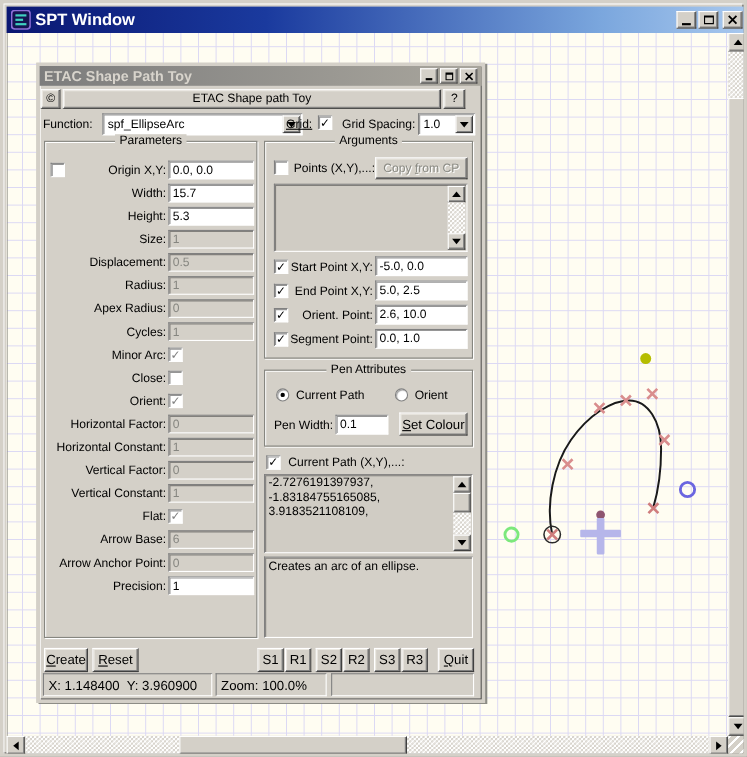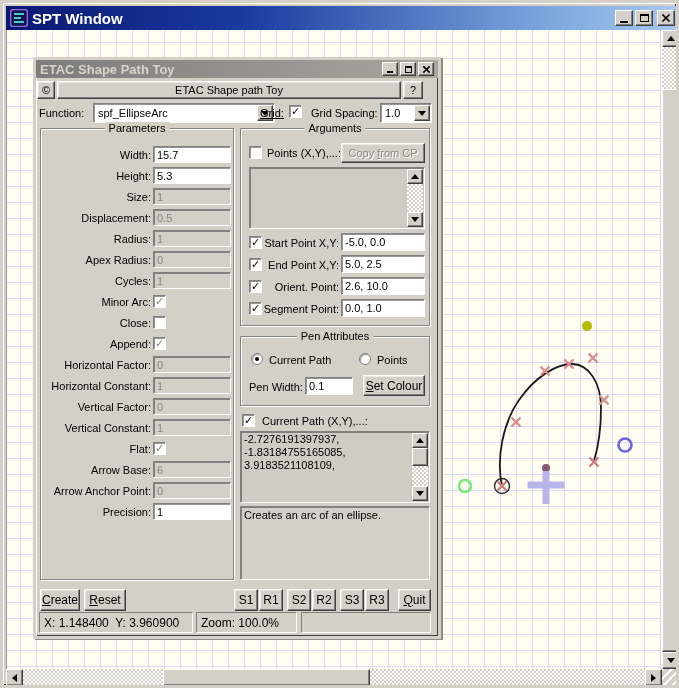--- a/index.html
+++ b/index.html
@@ -211,20 +211,25 @@
         <span class="val">1.0</span>
         <div class="drop">
             <div class="tri-down"></div>
           </div>
       </div>
 
       <div class="group" style="left:4px;top:68px;width:194px;height:452px;">
         <span class="legend">Parameters</span>
         <div id="param-rows" style="padding-top:16px;">
             <div class="prow">
+              <span class="cb leadcb"></span>
+              <span class="plabel">Origin X,Y:</span>
+              <input class="field pfield" readonly="" value="0.0, 0.0" style="">
+            </div>
+            <div class="prow">
               <span class="plabel">Width:</span>
               <input class="field pfield" readonly="" value="15.7" style="">
             </div>
             <div class="prow">
               <span class="plabel">Height:</span>
               <input class="field pfield" readonly="" value="5.3" style="">
             </div>
             <div class="prow">
               <span class="plabel">Size:</span>
               <input class="field pfield dis" readonly="" value="1" style="">
@@ -247,21 +252,21 @@
             </div>
             <div class="prow">
               <span class="plabel">Minor Arc:</span>
               <span class="cb pcb dis">✓</span>
             </div>
             <div class="prow">
               <span class="plabel">Close:</span>
               <span class="cb pcb"></span>
             </div>
             <div class="prow">
-              <span class="plabel">Append:</span>
+              <span class="plabel">Orient:</span>
               <span class="cb pcb dis">✓</span>
             </div>
             <div class="prow">
               <span class="plabel">Horizontal Factor:</span>
               <input class="field pfield dis" readonly="" value="0" style="">
             </div>
             <div class="prow">
               <span class="plabel">Horizontal Constant:</span>
               <input class="field pfield dis" readonly="" value="1" style="">
             </div>
@@ -330,21 +335,21 @@
               <input class="field afield" readonly="" value="0.0, 1.0" style="">
             </div>
           </div>
       </div>
 
       <div class="group" style="left:204px;top:276px;width:190px;height:70px;">
         <span class="legend">Pen Attributes</span>
         <span class="radio on" style="position:absolute;left:10px;top:16px;"></span>
         <span class="lbl" style="left:28px;top:17px;">Current Path</span>
         <span class="radio" style="position:absolute;left:118px;top:16px;"></span>
-        <span class="lbl" style="left:136px;top:17px;">Points</span>
+        <span class="lbl" style="left:136px;top:17px;">Orient</span>
         <span class="lbl" style="left:8px;top:44px;">Pen Width:</span>
         <input class="field" style="position: absolute; left: 64px; top: 40px; width: 48px; height: 18px;" readonly="" value="0.1">
         <button class="btn" id="set-colour-button" style="position:absolute;left:122px;top:38px;width:62px;height:21px;font-size:12px;"><u>S</u>et Colour</button>
       </div>
 
       <span class="cb" id="cp-cb" style="position:absolute;left:206px;top:354px;">✓</span>
       <span class="lbl" style="left:226px;top:355px;">Current Path (X,Y),...:</span>
       <div class="listbox" style="left:204px;top:371px;width:190px;height:72px;">
         <div class="lb-text" id="cp-lines">
             <div>-2.7276191397937,</div>

